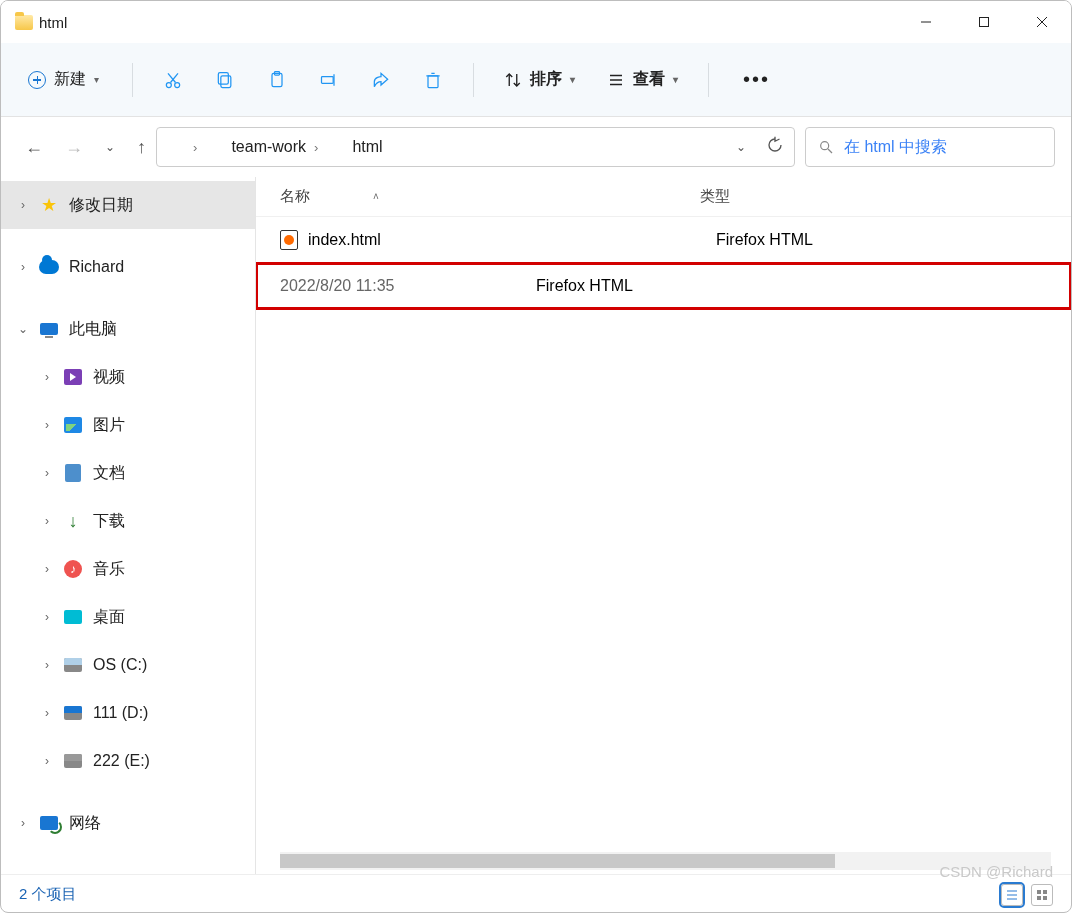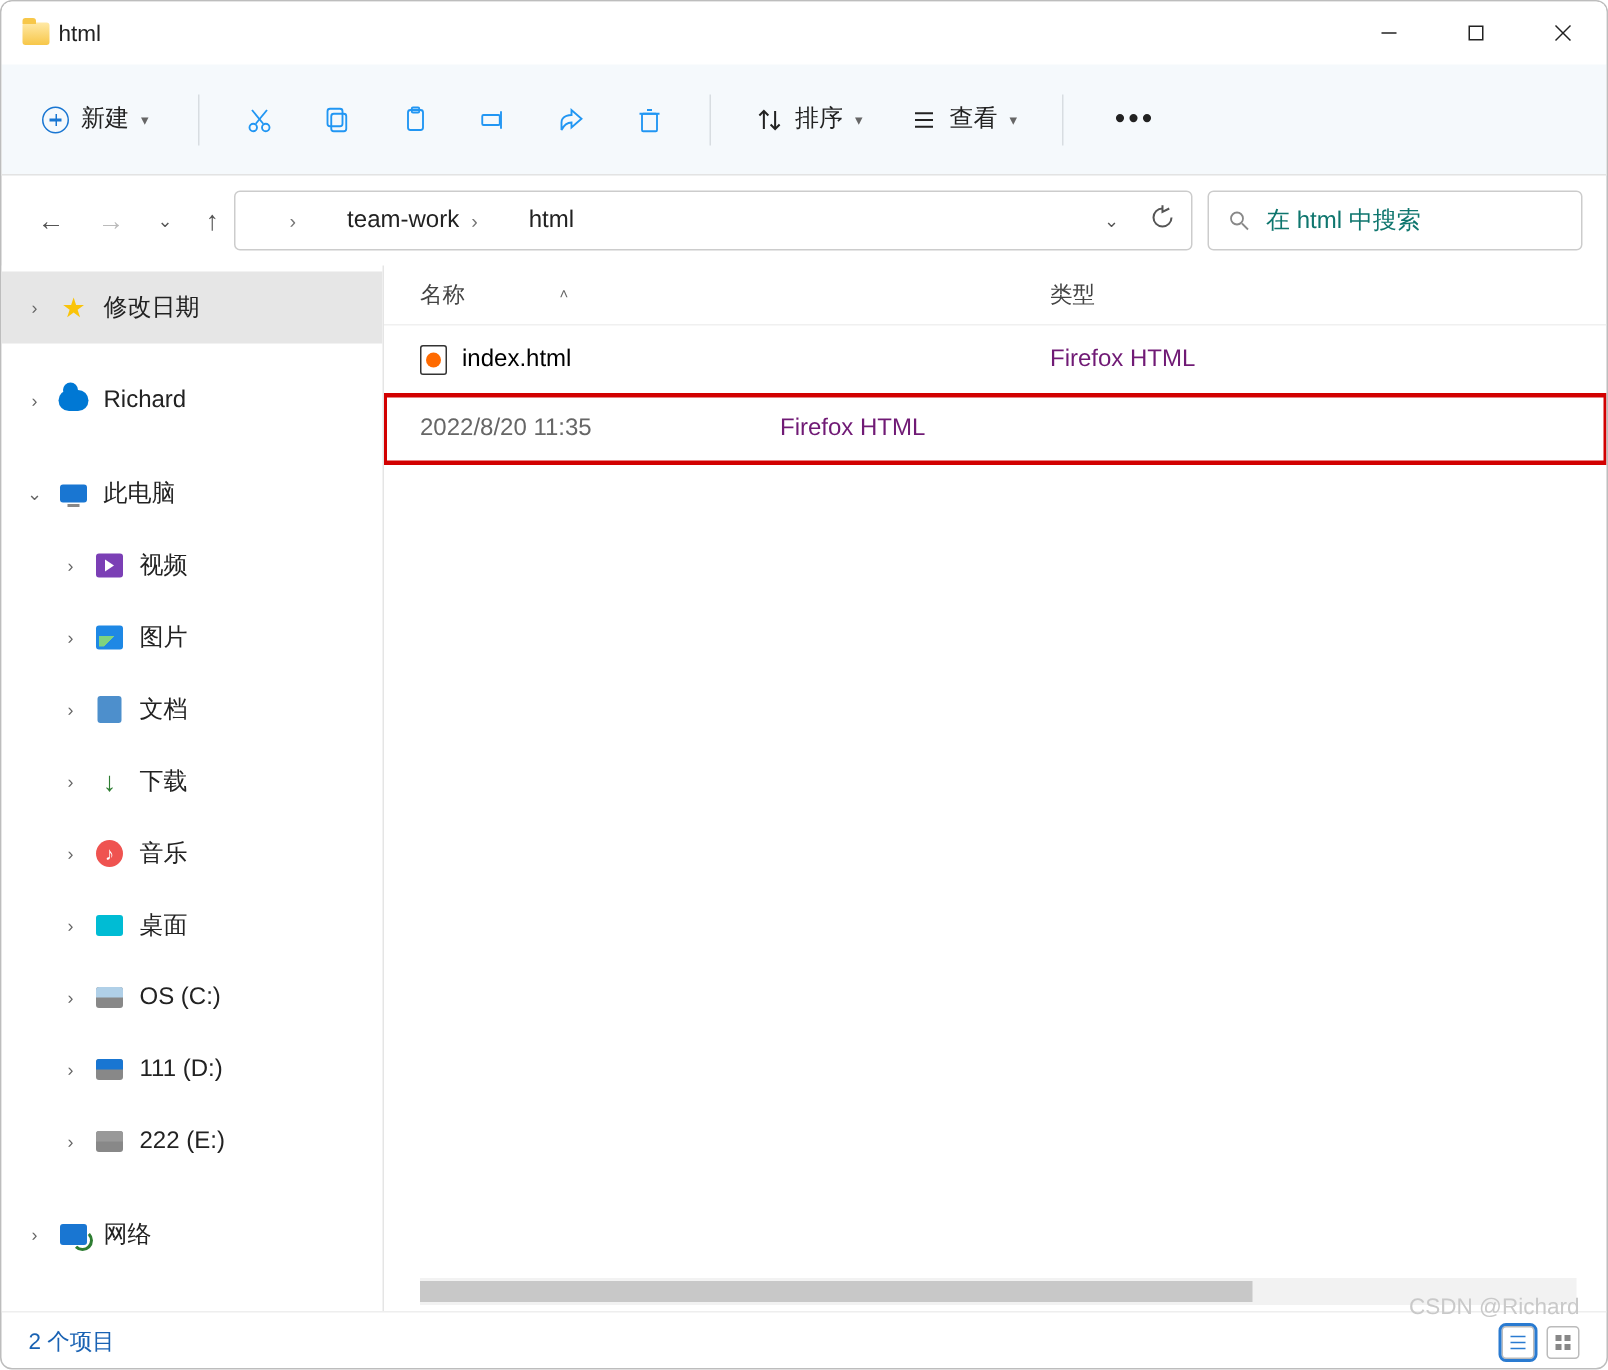--- a/index.html
+++ b/index.html
@@ -16,37 +16,37 @@
 .toolbar { height: 74px; background: #f5f9fc; display:flex; align-items:center; padding: 0 12px; border-bottom: 1px solid #e3e3e3; gap: 8px; }
 .new-btn { display:flex; align-items:center; gap:8px; padding: 8px 14px; border-radius: 6px; border:1px solid transparent; font-size:16px; color:#222; }
 .plus-ico { width:18px; height:18px; border:1.5px solid #1976d2; border-radius:50%; position:relative; }
 .plus-ico::before, .plus-ico::after { content:""; position:absolute; background:#1976d2; }
 .plus-ico::before { left:4px; top:7.5px; width:8px; height:1.5px; }
 .plus-ico::after { left:7.5px; top:4px; width:1.5px; height:8px; }
 .dd-caret { font-size:10px; color:#666; }
 .tsep { width:1px; height:34px; background:#d8dde1; margin: 0 10px; }
 .tool-ico { width:44px; height:44px; display:flex; align-items:center; justify-content:center; color:#2196f3; border-radius:6px; }
 .tool-ico svg { width:20px; height:20px; stroke:#2196f3; fill:none; stroke-width:1.5; }
-.tool-label { display:flex; align-items:center; gap:8px; padding:8px 12px; font-size:16px; color:#222; }
+.tool-label { display:flex; align-items:center; gap:8px; padding:8px 12px; font-size:16px; color:#222;font-weight:bold; }
 .more-dots { font-size:20px; letter-spacing:2px; color:#222; padding:8px 16px; }
 
 .navrow { height: 60px; display:flex; align-items:center; padding: 10px 16px 10px 24px; gap:10px; }
 .nav-arrows { display:flex; align-items:center; gap:22px; color:#555; }
 .nav-arrows .dis { color:#bbb; }
 .nav-arrows span { font-size:18px; }
 .bc { flex:1; height:40px; border:1px solid #ccc; border-radius:4px; display:flex; align-items:center; padding: 0 10px; gap:8px; }
 .bc .folder-ico { width:18px; height:15px; margin:0; }
 .bc-sep { color:#777; font-size:13px; }
 .bc-item { font-size:16px; color:#222;margin-left:26px; }
 .bc-spacer { flex:1; }
 .bc-dd { font-size:12px; color:#555; margin-right:12px; }
 .bc-refresh svg { width:18px; height:18px; stroke:#555; fill:none; stroke-width:1.8; }
 .search { width:250px; height:40px; border:1px solid #ccc; border-radius:4px; display:flex; align-items:center; padding:0 12px; gap:10px; color:#888; }
 .search svg { width:16px; height:16px; stroke:#888; fill:none; stroke-width:1.8;}
-.search-text { font-size:16px; color:#0f766e; }
+.search-text { font-size:16px; color:#3b82f6; }
 
 .body { display:flex; height: calc(913px - 42px - 74px - 60px - 40px); }
 .sidebar { width:255px; background:#fff; border-right:1px solid #e5e5e5; padding-top:4px; overflow:hidden; }
 .side-item { display:flex; align-items:center; gap:10px; height:48px; font-size:16px; color:#222; padding-left: 16px; }
 .side-item.sub { padding-left: 40px; }
 .side-item.active { background:#e6e6e6; }
 .chev { width:12px; font-size:12px; color:#666; display:inline-block; text-align:center;}
 .ico { width:20px; height:18px; display:flex; align-items:center; justify-content:center; }
 .ico-star { color:#fac409; font-size:18px; }
 .ico-cloud { width:20px; height:14px; background:#0078d4; border-radius:10px; position:relative;}
@@ -67,25 +67,25 @@
 .ico-drive.gray::before{background:#999;}
 .ico-net{width:18px;height:14px;background:#1976d2;border-radius:2px;position:relative;}
 .ico-net::after{content:"";position:absolute;right:-4px;bottom:-4px;width:10px;height:10px;border:2px solid #2e7d32;border-radius:50%;border-top-color:transparent;border-left-color:transparent;}
 
 .content { flex:1; position:relative; overflow:hidden; }
 .col-head { display:flex; height:40px; align-items:center; font-size:15px; color:#444; border-bottom:1px solid #f0f0f0; padding-left:24px;}
 .col-name { flex:0 0 420px; display:flex; align-items:center; gap:63px;}
 .sort-caret { font-size:10px; color:#666; }
 .col-date { flex:0 0 240px; }
 .col-type { flex:1; }
-.row { display:flex; height:46px; align-items:center; padding-left:24px; font-size:16px; }
+.row { display:flex; height:46px; align-items:center; padding-left:24px; font-size:16px;gap:16px; }
 .row.highlight { outline:3px solid #d20000; outline-offset:-2px; }
 .row .fname { flex:0 0 420px; display:flex; align-items:center; gap:10px; }
 .row .fdate { flex:0 0 240px; color:#666; }
-.row .ftype { flex:1; color:#701a75; white-space:nowrap; }
+.row .ftype { flex:1; color:#000000; white-space:nowrap; }
 .file-ico { width:18px; height:20px; background:#fff; border:1px solid #333; border-radius:2px; position:relative; display:flex; align-items:center; justify-content:center;}
 .file-ico::after { content:""; width:10px; height:10px; background:#ff6a00; border-radius:50%; position:relative;}
 .hscroll { position:absolute; bottom:4px; left:24px; right:20px; height:18px; background:#f2f2f2; }
 .hscroll-thumb { position:absolute; left:0; top:2px; height:14px; width:72%; background:#c8c8c8; }
 
 .statusbar { height:40px; display:flex; align-items:center; padding:0 18px; font-size:15px; color:#1962b3; border-top:1px solid #eee; justify-content:space-between;}
 .status-icons { display:flex; gap:8px; }
 .sb-ico { width:22px; height:22px; border:1px solid #bbb; border-radius:3px; display:flex; align-items:center; justify-content:center; }
 .sb-ico.sel { outline:2px solid #2a7bd1; }
 .watermark { position:absolute; right:18px; bottom:32px; color:#c9c9c9; font-size:15px; }

